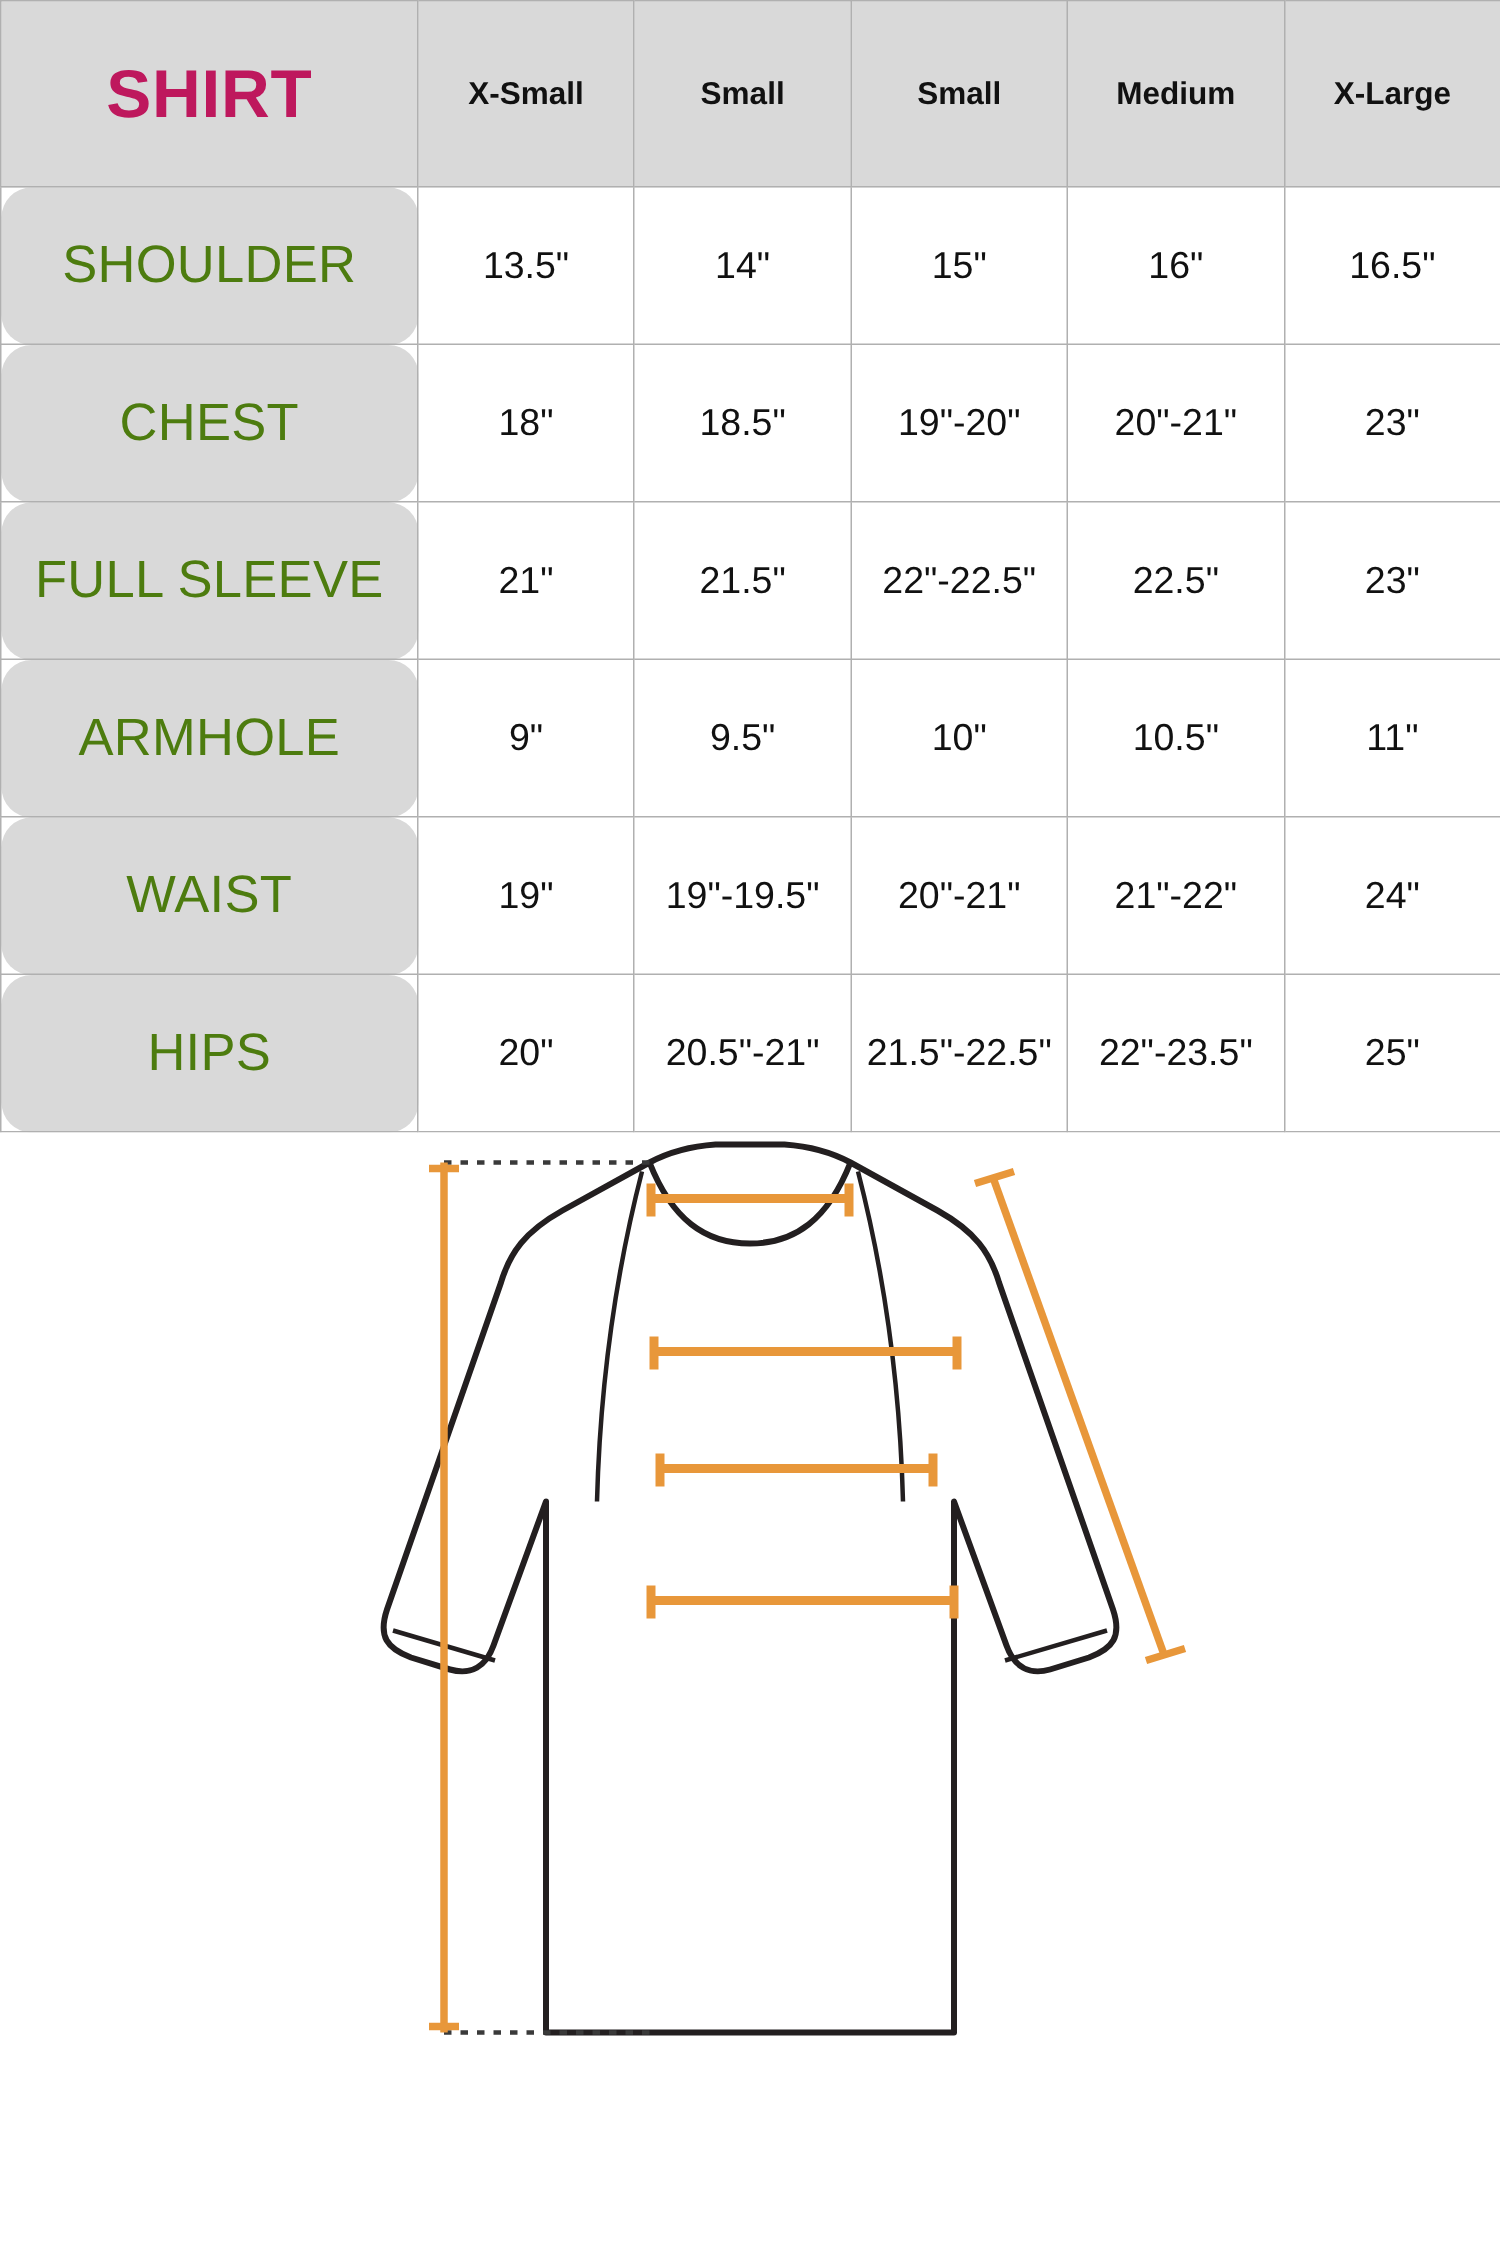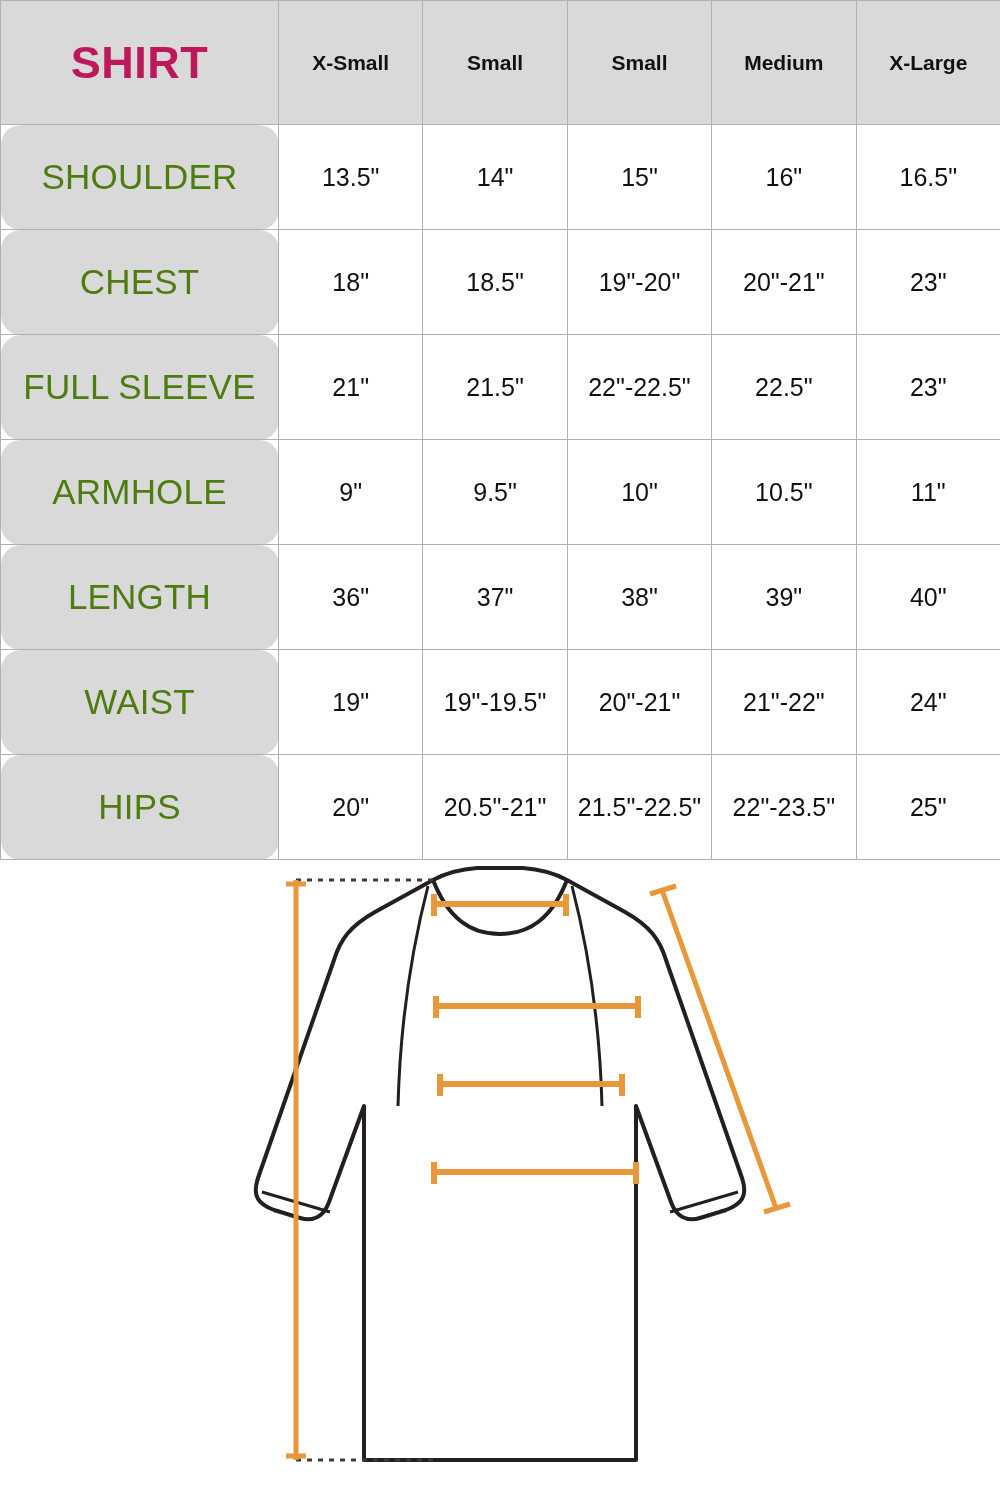--- a/index.html
+++ b/index.html
@@ -128,28 +128,20 @@
         <td class="val">22.5"</td>
         <td class="val">23"</td>
       </tr>
       <tr class="data-row">
         <td class="row-label">ARMHOLE</td>
         <td class="val">9"</td>
         <td class="val">9.5"</td>
         <td class="val">10"</td>
         <td class="val">10.5"</td>
         <td class="val">11"</td>
-      </tr>
-      <tr class="data-row">
-        <td class="row-label">LENGTH</td>
-        <td class="val">36"</td>
-        <td class="val">37"</td>
-        <td class="val">38"</td>
-        <td class="val">39"</td>
-        <td class="val">40"</td>
       </tr>
       <tr class="data-row">
         <td class="row-label">WAIST</td>
         <td class="val">19"</td>
         <td class="val">19"-19.5"</td>
         <td class="val">20"-21"</td>
         <td class="val">21"-22"</td>
         <td class="val">24"</td>
       </tr>
       <tr class="data-row">

